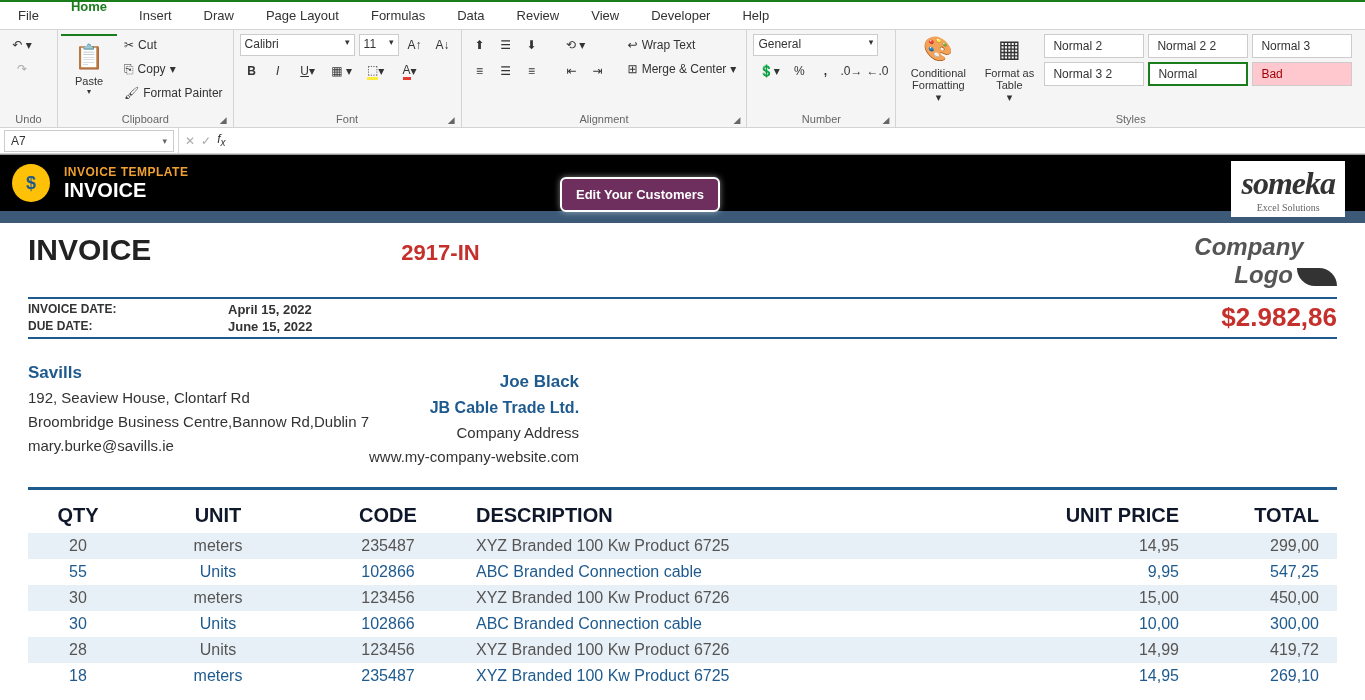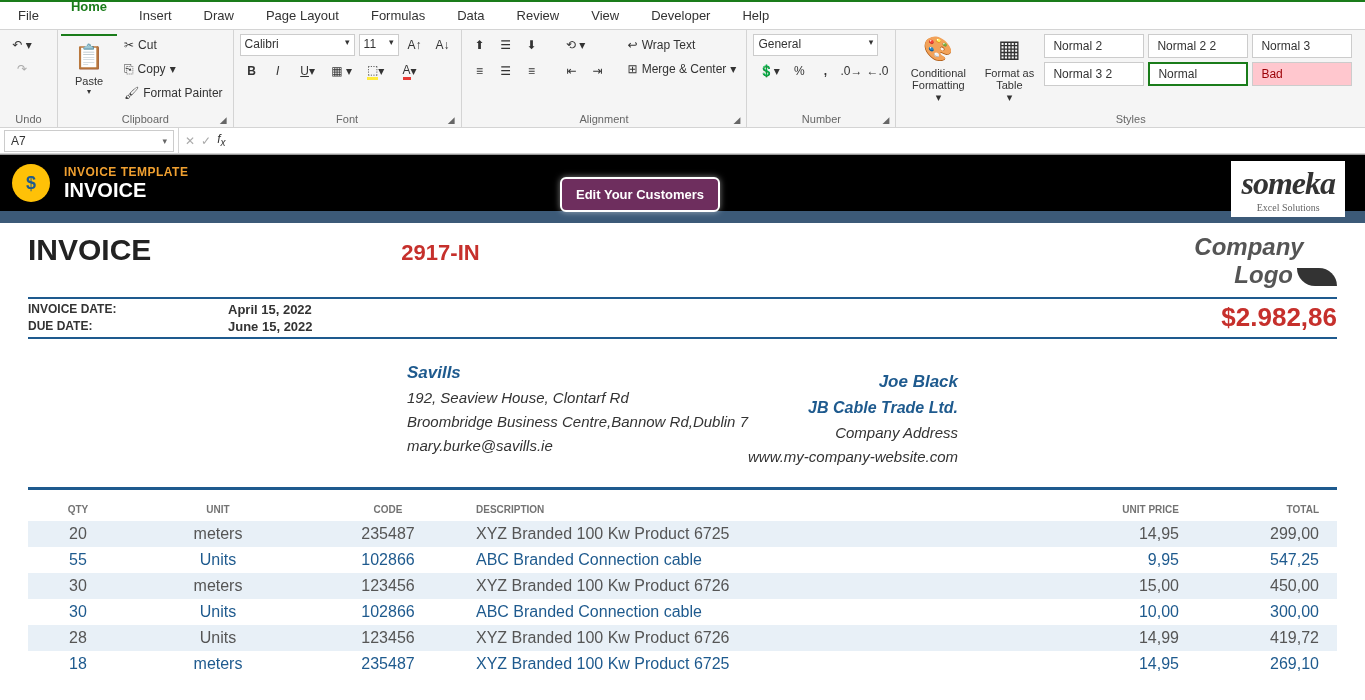--- a/index.html
+++ b/index.html
@@ -65,29 +65,29 @@
 .invoice-num { font-size: 22px; font-weight: 700; color: #c6302c; }
 .company-logo-img { font-family: Arial; font-style: italic; font-size: 24px; font-weight: 700; color: #555; }
 .company-logo-img .swoosh { display: inline-block; width: 40px; height: 18px; background: #333; border-radius: 0 20px 0 20px; margin-left: 4px; vertical-align: middle; }
 
 .dates-row { border-top: 2px solid #1e5a8e; border-bottom: 2px solid #1e5a8e; padding: 3px 0; display: flex; justify-content: space-between; margin-top: 8px; }
 .dates-left { display: grid; grid-template-columns: 200px 200px; row-gap: 2px; }
 .dates-left .lbl { font-size: 12px; font-weight: 700; }
 .dates-left .val { font-size: 13px; font-weight: 600; }
 .total-amount { font-size: 26px; font-weight: 700; color: #c6302c; }
 
-.parties-row { display: flex; justify-content: center; margin-top: 20px; font-size: 15px; line-height: 1.6; font-style: italic; }
+.parties-row { display: flex; justify-content: flex-start; margin-top: 20px; font-size: 15px; line-height: 1.6; }
 .party-left .name { font-size: 17px; font-weight: 700; color: #1e5a8e; }
 .party-right { text-align: right; }
 .party-right .name { font-size: 17px; font-weight: 700; color: #1e5a8e; margin-top: 9px; }
 .party-right .comp { font-size: 16px; font-weight: 700; color: #1e5a8e; }
 
 .items-divider { border-top: 3px solid #1e5a8e; margin-top: 18px; }
 .items-table { width: 100%; border-collapse: collapse; margin-top: 8px; }
-.items-table th { font-size: 10px; font-weight: 700; color: #737373; padding: 6px 8px; }
+.items-table th { font-size: 20px; font-weight: 700; color: #0f172a; padding: 6px 8px; }
 .items-table td { font-size: 16px; padding: 4px 8px; color: #1e5a8e; }
 .items-table tr.alt td { background: #e8f0f7; color: #555; }
 .items-table .c-qty { width: 100px; text-align: center; }
 .items-table .c-unit { width: 180px; text-align: center; }
 .items-table .c-code { width: 160px; text-align: center; }
 .items-table .c-desc { text-align: left; }
 .items-table .c-price { width: 140px; text-align: right; }
 .items-table .c-total { width: 150px; text-align: right; padding-right: 18px; }
 </style>
 </head>

